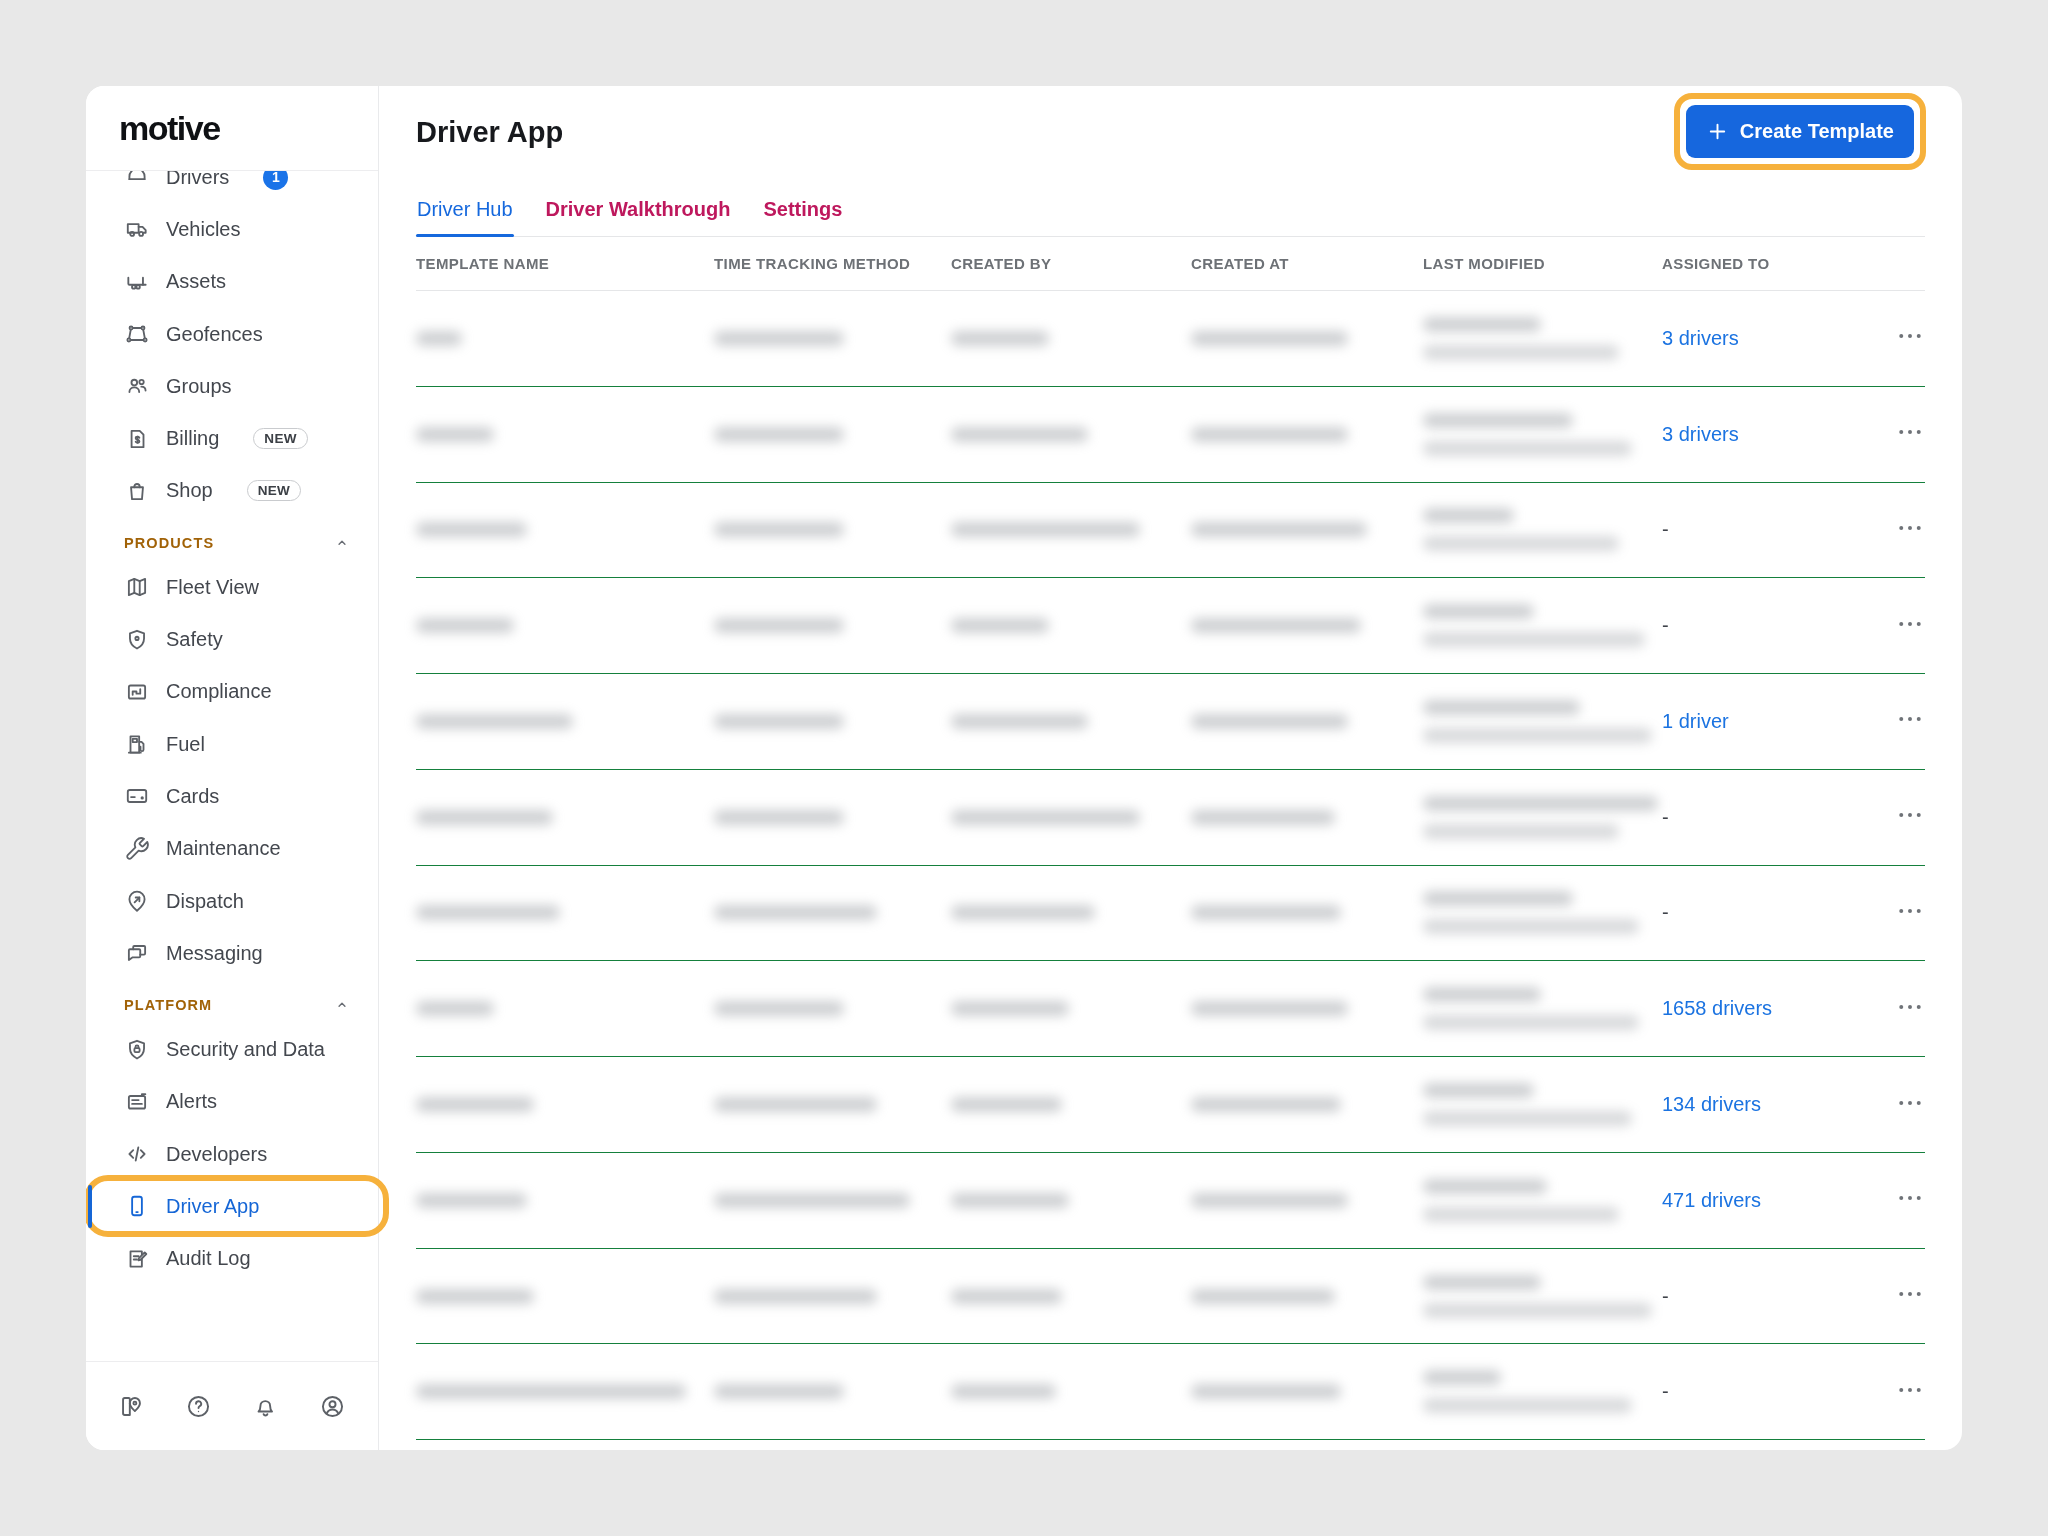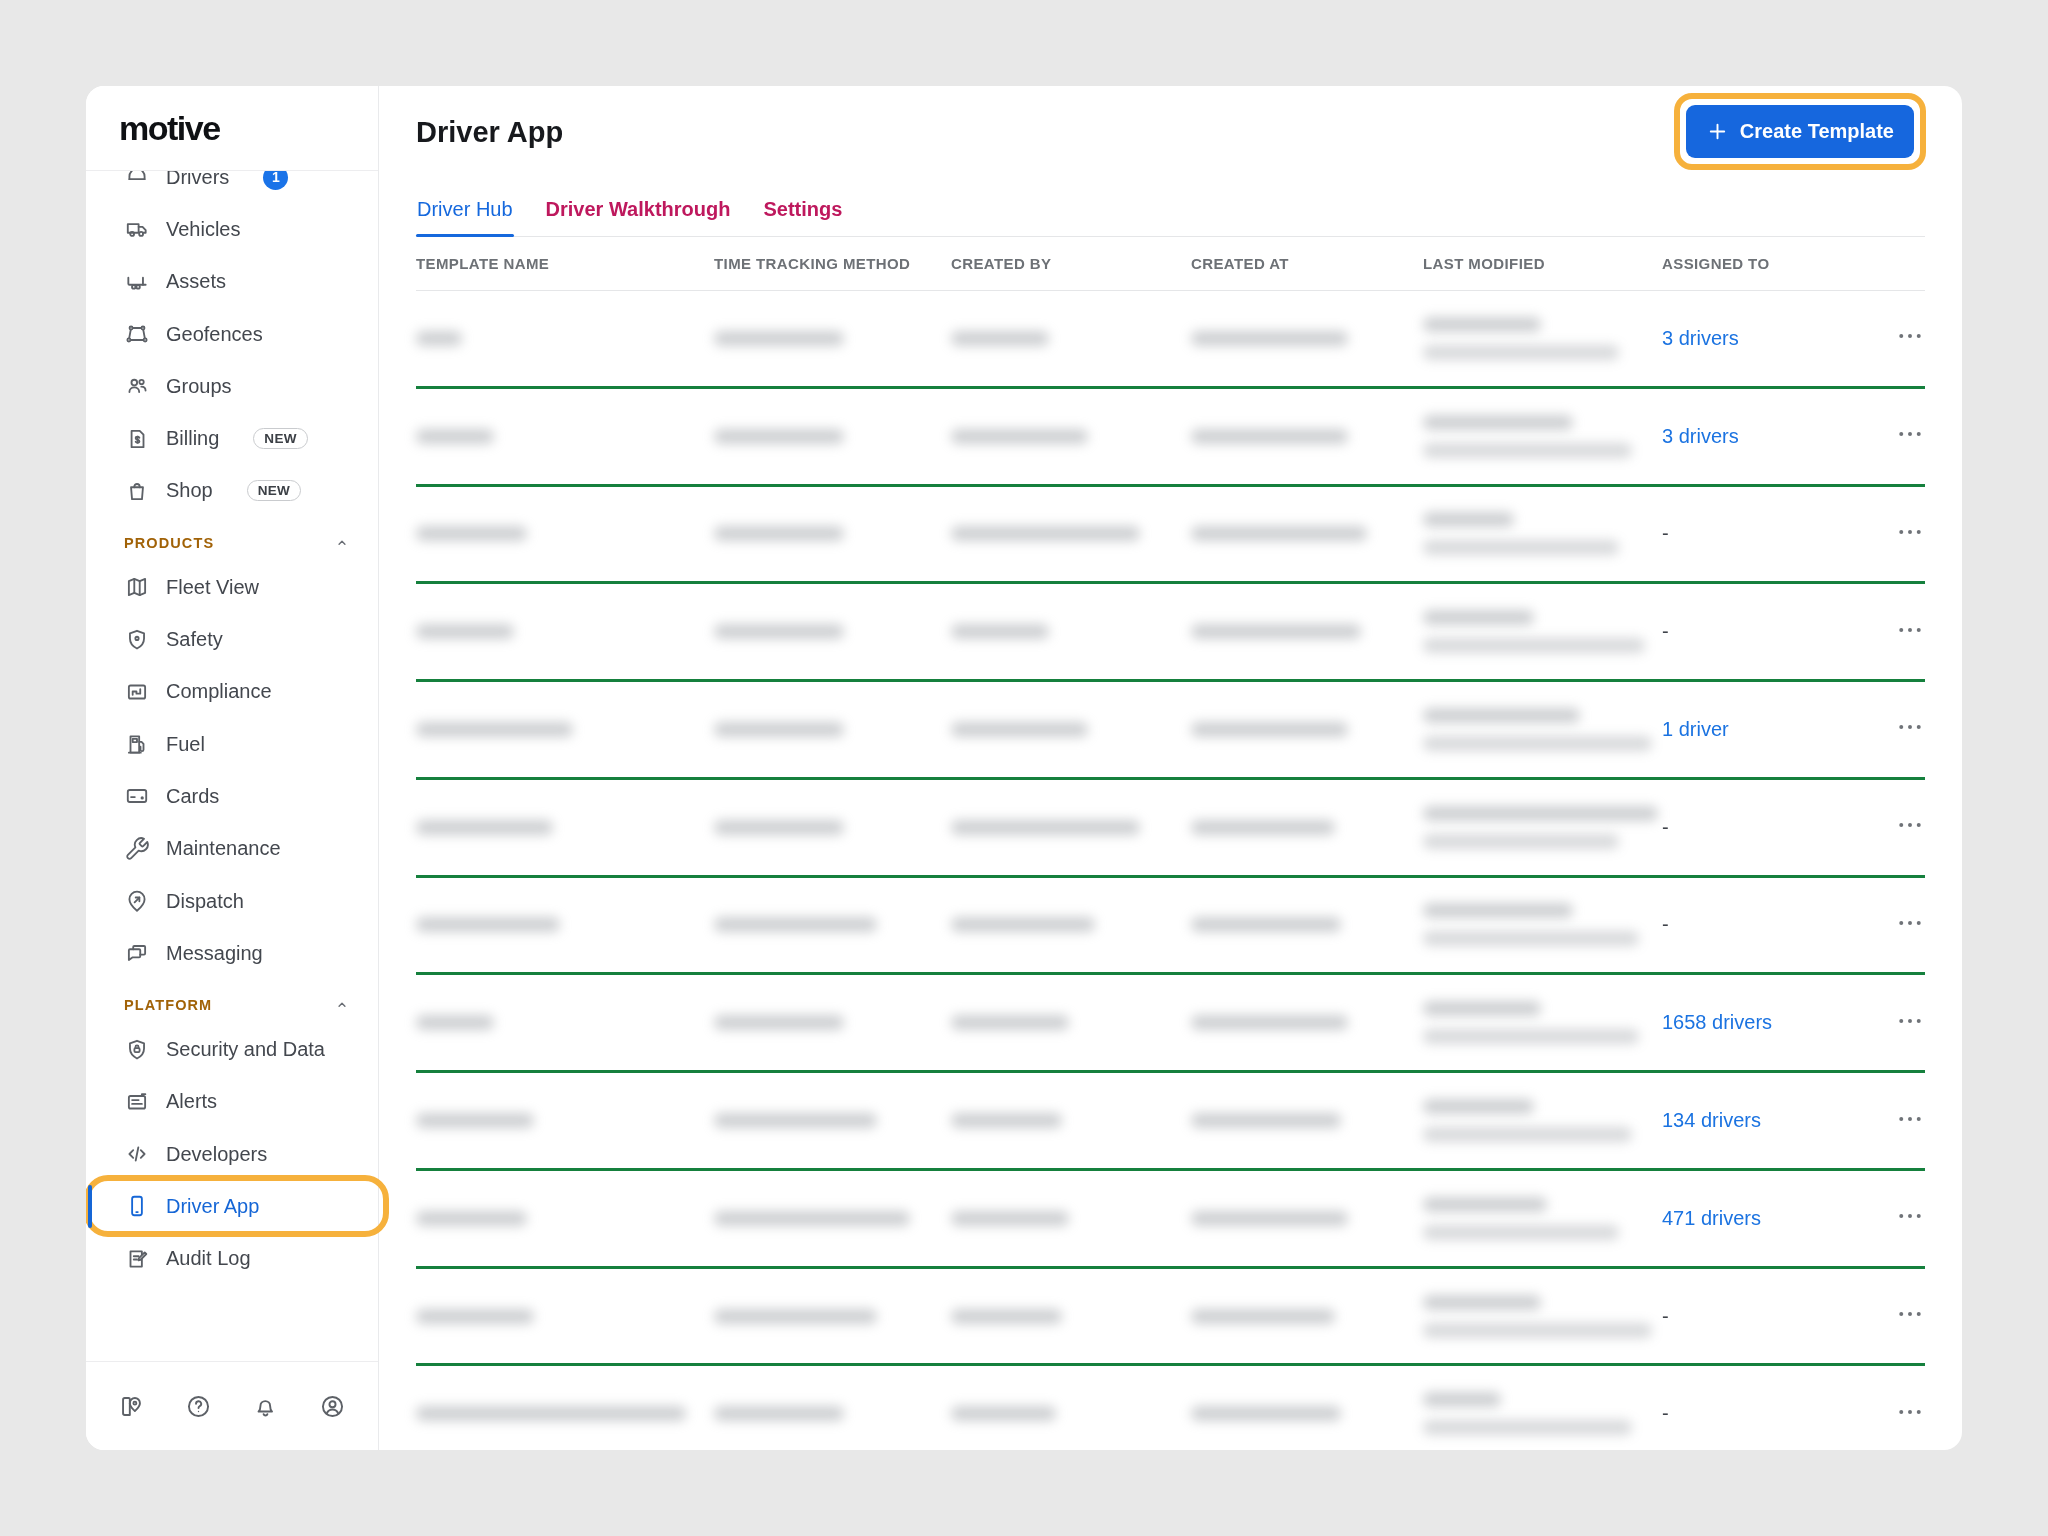--- a/index.html
+++ b/index.html
@@ -39,21 +39,21 @@
                display:flex;align-items:center;gap:11px;padding:0 20px;cursor:pointer;font-family:inherit;}
   .plus{width:23px;height:23px;display:flex;color:#fff;}
 
   .tabs{display:flex;gap:31px;margin-top:37px;border-bottom:1px solid #E5E6E8;}
   .tab{background:none;border:0;padding:12px 1px 15px;font-size:20px;color:#be185d;cursor:pointer;font-family:inherit;position:relative;font-weight:bold;}
   .tab.active{color:#1568DD;font-weight:500;}
   .tab.active::after{content:"";position:absolute;left:0;right:0;bottom:-1px;height:3px;background:#1568DD;border-radius:2px;}
 
   .thead,.trow{display:grid;grid-template-columns:298px 237px 240px 232px 239px 1fr 44px;align-items:center;}
   .thead{height:53px;border-bottom:1px solid #E5E6E8;font-size:15px;font-weight:600;color:#6D7176;letter-spacing:.4px;}
-  .trow{height:94.77px;border-bottom:3px solid #15803d;}
+  .trow{height:94.77px;border-bottom:1px solid #15803d;}
   .bl{display:block;height:15px;border-radius:7px;background:#9DA1A6;opacity:.5;filter:blur(6px);}
   .cell-lm{display:flex;flex-direction:column;gap:13px;justify-content:center;align-items:flex-start;}
   .cell-lm .b2{opacity:.4;}
   .assigned-link{color:#1B73E1;font-size:20px;text-decoration:none;cursor:pointer;}
   .dash{color:#3F434A;font-size:20px;}
   .cell-menu{justify-self:end;}
   .more{background:none;border:0;color:#6F7378;width:30px;height:28px;padding:0;cursor:pointer;}
 </style>
 </head>
 <body>

